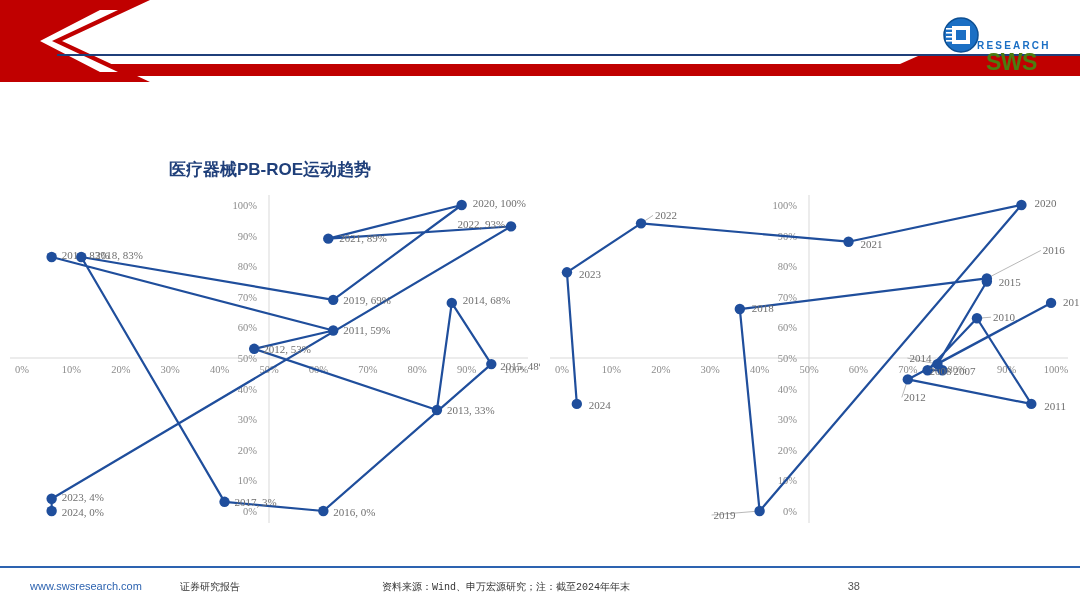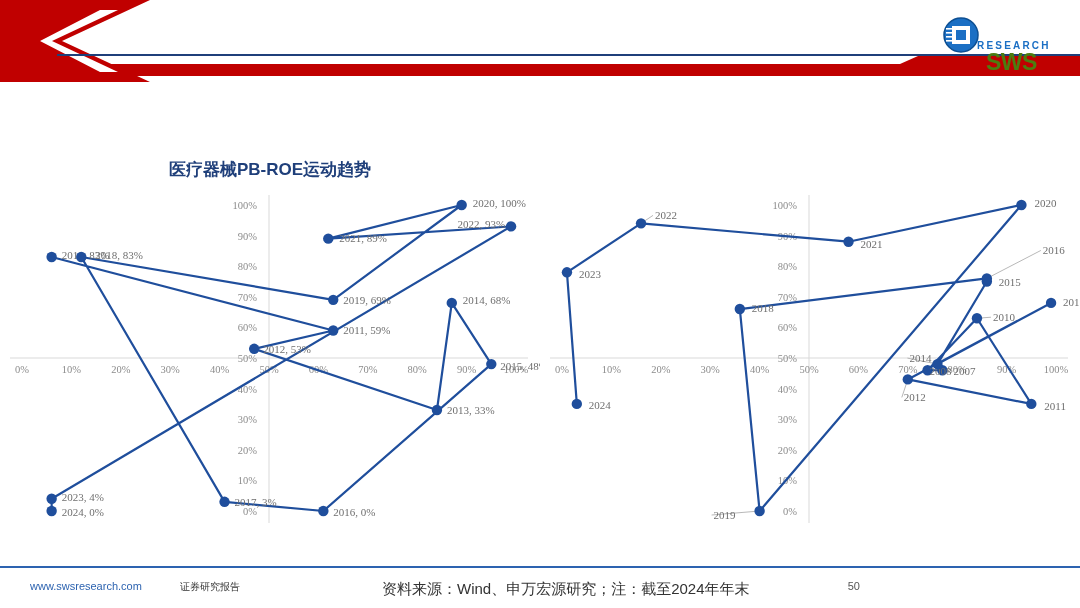--- a/index.html
+++ b/index.html
@@ -37,21 +37,21 @@
     font-family:"Liberation Sans","DejaVu Sans",sans-serif;
   }
   .chart-svg{position:absolute;left:0;top:0;width:540px;height:440px;}
   .axis-label{font-size:10.5px;fill:#8c8c8c;font-family:"Liberation Serif","DejaVu Serif",serif;}
   .pt-label{font-size:11px;fill:#6f6f6f;font-family:"Liberation Serif","DejaVu Serif",serif;}
   
   #footer{position:absolute;left:0;bottom:0;width:884px;height:46px;}
   #footer-rule{position:absolute;left:0;top:4px;width:1080px;height:2px;background:#2d63b0;}
   #footer-url{position:absolute;left:30px;top:18px;font-size:11px;color:#2d63b0;}
   #footer-report{position:absolute;left:180px;top:18px;font-size:10px;color:#333;}
-  #footer-source{position:absolute;left:382px;top:18px;font-size:15px;color:#333;}
+  #footer-source{position:absolute;left:382px;top:18px;font-size:10px;color:#333;font-family:Liberation Mono, monospace;}
   #footer-page{position:absolute;right:24px;top:18px;font-size:11px;color:#555;}
 </style>
 </head>
 <body>
 
 <div id="header">
   <svg id="header-band" viewBox="0 0 1080 82">
     <polygon points="0,64 900,64 918,56 1080,56 1080,76 0,76" fill="#c00000"></polygon>
     <polygon points="0,0 148,0 60,41 148,82 0,82" fill="#c00000"></polygon>
     <polygon points="0,6 128,6 48,41 128,76 0,76" fill="#ffffff" opacity="0"></polygon>
@@ -206,14 +206,14 @@
       <circle cx="36.82" cy="303.9" r="5.2" fill="#1f4e9c"></circle>
       <text x="48.82" y="308.9" text-anchor="start" class="pt-label">2024</text>
     </svg>
 </div>
 
 <div id="footer">
   <div id="footer-rule"></div>
   <div id="footer-url">www.swsresearch.com</div>
   <div id="footer-report">证券研究报告</div>
   <div id="footer-source">资料来源：Wind、申万宏源研究；注：截至2024年年末</div>
-  <div id="footer-page">50</div>
+  <div id="footer-page">38</div>
 </div>
 
 </body></html>

